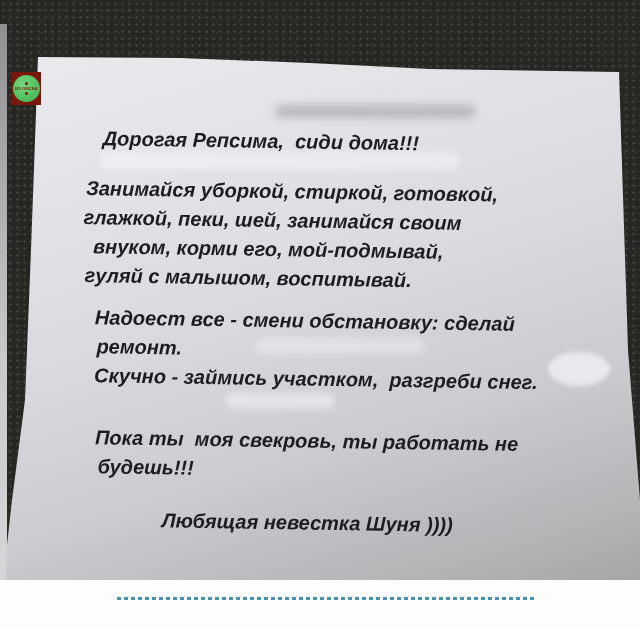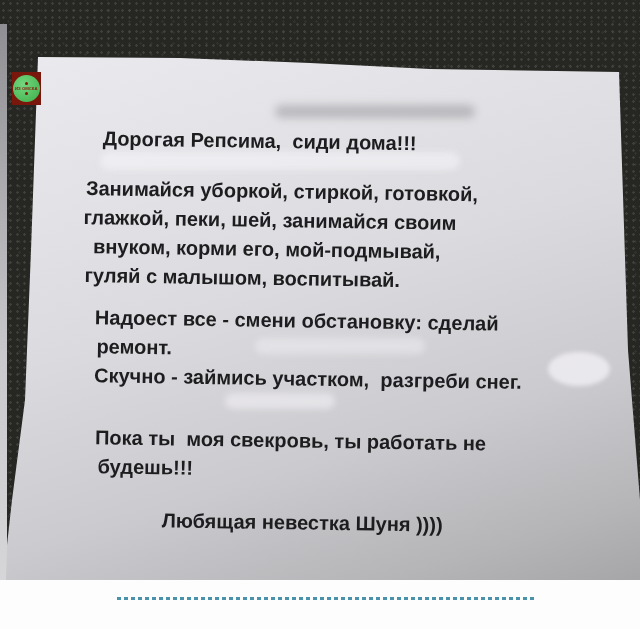--- a/index.html
+++ b/index.html
@@ -31,20 +31,21 @@
   .paper{
     position:absolute;inset:0;
     clip-path:polygon(
       38px 57px, 180px 58px, 310px 63px, 430px 69px, 619px 72px,
       628px 350px, 640px 500px, 640px 580px,
       6px 580px, 7px 545px, 12px 500px, 25px 400px, 31px 250px
     );
     background:linear-gradient(163deg,
       #edecf0 0%, #e3e2e6 28%, #dbdade 48%,
       #cbcace 72%, #b5b4b7 90%, #a6a5a8 100%);
+    font-style:italic;
   }
 
   .smudge{position:absolute;border-radius:10px;}
   .sm-title-shadow{left:275px;top:105px;width:200px;height:13px;background:rgba(110,108,112,0.35);filter:blur(4px);}
   .sm-above-p1{left:100px;top:152px;width:360px;height:18px;background:rgba(246,245,249,0.55);filter:blur(3px);}
   .sm-remont{left:255px;top:338px;width:170px;height:16px;background:rgba(240,239,243,0.5);filter:blur(3px);}
   .sm-sneg{left:548px;top:352px;width:62px;height:34px;background:rgba(243,242,246,0.75);filter:blur(2px);border-radius:50%;}
   .sm-above-p3{left:225px;top:393px;width:110px;height:16px;background:rgba(241,240,244,0.6);filter:blur(3px);}
 
   

